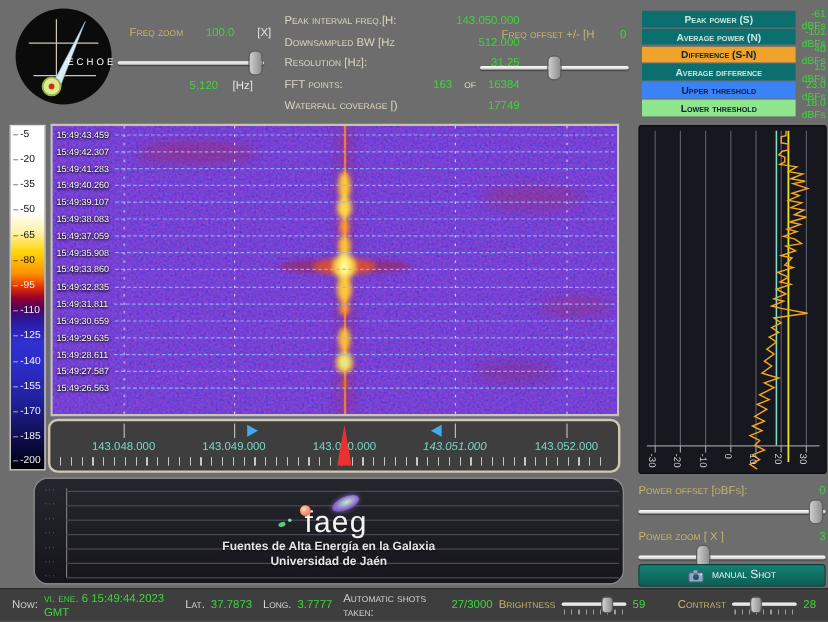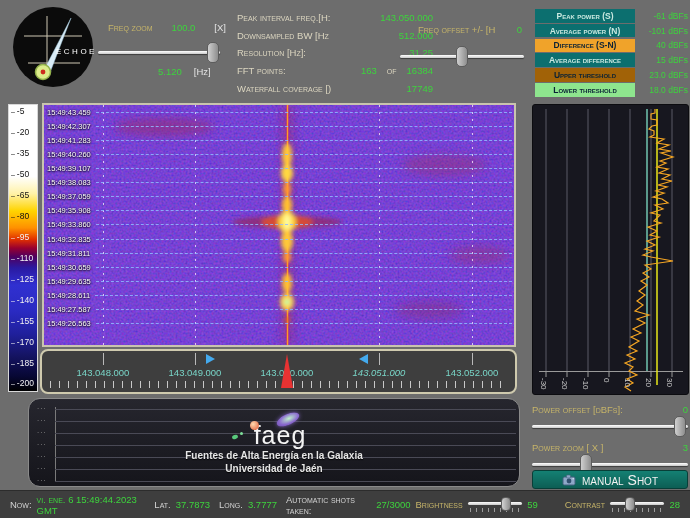--- a/index.html
+++ b/index.html
@@ -28,25 +28,25 @@
   .stat-row { display:flex; justify-content:space-between; height:17.6px; align-items:center; }
   .stat-val-area { display:flex; justify-content:flex-end; gap:10px; min-width:100px; }
 
   
   #freq-offset-row { position:absolute; left:418px; top:24px; width:104px; display:flex; justify-content:space-between; font-size:9.5px; }
   #freq-offset-slider { position:absolute; left:400px; top:46px; width:124px; height:22px; }
 
   
   #thresholds { position:absolute; left:535px; top:9px; width:153px; display:grid; grid-template-rows:repeat(6,13.6px); row-gap:1.2px; }
   .thr-row { display:flex; align-items:stretch; }
-  .thr-pill { width:100px; display:flex; align-items:center; justify-content:center; font-size:8.5px; color:#0a2236; font-weight:bold; }
+  .thr-pill { width:128px; display:flex; align-items:center; justify-content:center; font-size:8.5px; color:#0a2236; font-weight:bold; }
   .thr-val { flex:1; text-align:right; font-size:8.5px; align-self:center; }
   .bg-teal { background:#0c6f6f; color:#04222e; }
   .bg-orange { background:#f0a32a; }
-  .bg-yellow { background:#a16207; }
+  .bg-yellow { background:#3b82f6; }
   .bg-green { background:#8ee58e; }
 
   
   #colorbar { position:absolute; left:8px; top:104px; width:30px; height:288px; border:1px solid #d8d8d8;
     background:linear-gradient(#ffffff 0%, #ffffff 25%, #fff2a8 31%, #ffd400 37%, #ff9000 43%, #e03000 47%, #990030 50%, #50005e 53%, #2a1aa2 57%, #3030d0 63%, #2a2ac2 72%, #20209c 80%, #141360 88%, #070733 95%, #000000 100%); }
   .cb-tick { position:absolute; left:2px; font-size:8.5px; white-space:nowrap; }
   .cb-tick::before { content:"– "; font-size:7px; }
   .cb-dark { color:#111; } .cb-light { color:#f2f2f2; }
 
   
@@ -84,21 +84,21 @@
      background:radial-gradient(circle at 35% 35%, #ffd9b0, #e05532); }
   #brand-dot-green1 { position:absolute; left:-10px; top:12px; width:6px; height:4px; border-radius:50%; background:#59c97c; transform:rotate(-20deg); }
   #brand-dot-green2 { position:absolute; left:-2px; top:9px; width:3px; height:3px; border-radius:50%; background:#7fe09a; }
   .brand-line { font-size:10px; font-weight:bold; color:#e6e6e6; margin-top:2px; text-shadow:0 1px 1px #000; }
 
   
   #power-offset-row { position:absolute; left:532px; top:404px; width:156px; display:flex; justify-content:space-between; font-size:9.5px; }
   #power-offset-slider { position:absolute; left:532px; top:416px; width:156px; height:22px; }
   #power-zoom-row { position:absolute; left:532px; top:442px; width:156px; display:flex; justify-content:space-between; font-size:9.5px; }
   #power-zoom-slider { position:absolute; left:532px; top:454px; width:156px; height:22px; }
-  #manual-shot { position:absolute; left:532px; top:470px; width:156px; height:19px; background:linear-gradient(#148073,#0d5e54); border:1px solid #083f38; border-radius:3px; color:#f2f2f2; font-size:14px; display:flex; align-items:center; justify-content:center; gap:6px; cursor:pointer; }
+  #manual-shot { position:absolute; left:532px; top:470px; width:156px; height:19px; background:linear-gradient(#148073,#0d5e54); border:1px solid #083f38; border-radius:3px; color:#f2f2f2; font-size:10px; display:flex; align-items:center; justify-content:center; gap:6px; cursor:pointer; }
 
   
   #status-bar { position:absolute; left:0; top:490px; width:690px; height:28px; background:#3e3e3e; border-top:1px solid #2c2c2c; display:flex; align-items:center; padding:0 10px; font-size:9.5px; gap:5px; }
   .mini-slider { position:relative; width:62px; height:16px; }
   .mini-slider .track { position:absolute; top:5px; left:0; right:0; height:3px; background:linear-gradient(#fff,#c9c9c9); border-radius:2px; }
   .mini-slider .handle { position:absolute; top:0; width:10px; height:14px; border-radius:4px; background:linear-gradient(90deg,#d2d2d2,#8d8d8d); border:1px solid #5c5c5c; }
   .mini-slider .ticks { position:absolute; top:11px; left:2px; right:2px; height:4px; background:repeating-linear-gradient(90deg,#9d9d9d 0 1px, transparent 1px 6px); }
 </style>
 </head>
 <body>

